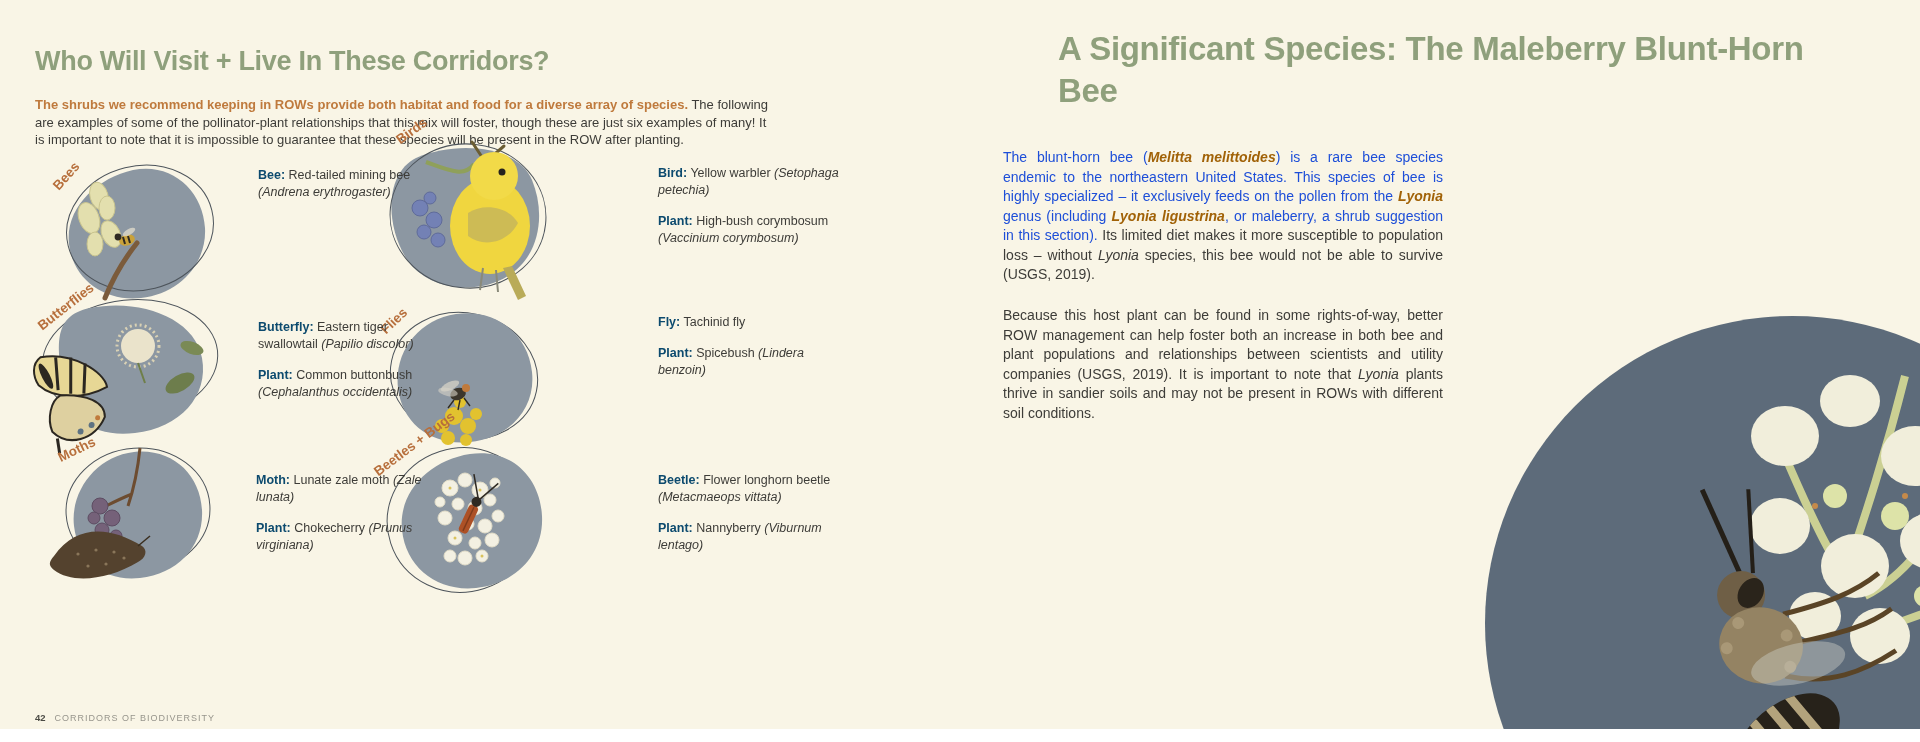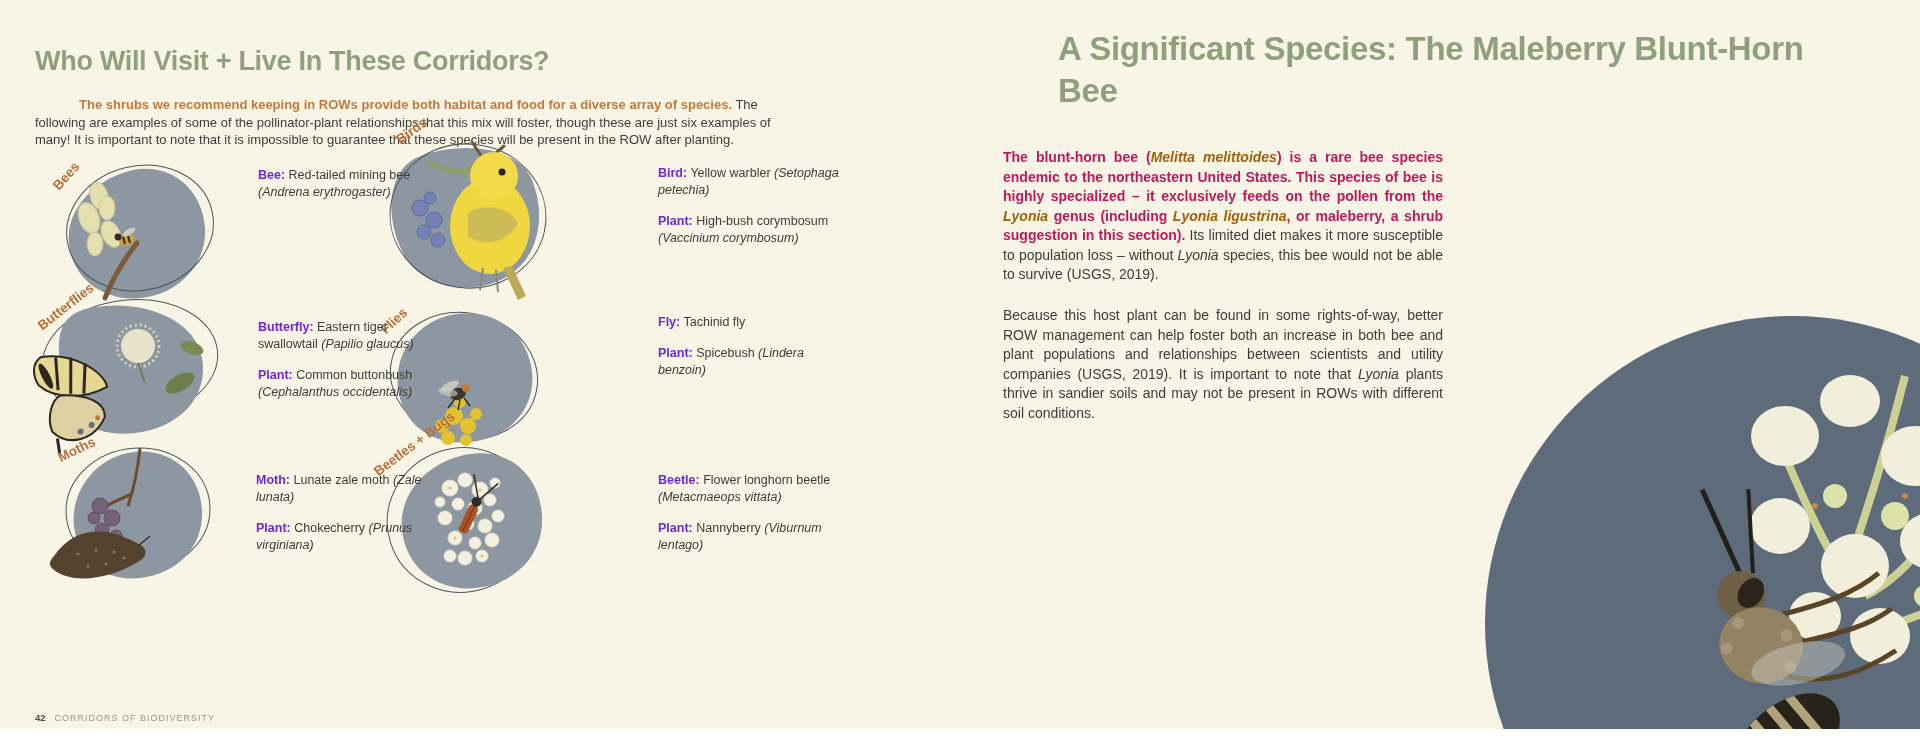--- a/index.html
+++ b/index.html
@@ -16,21 +16,21 @@
   .l-title {
     left:35px; top:30px; width:720px;
     font-size:27px; font-weight:bold; letter-spacing:-0.3px;
     color:#8fa07c;
     margin-top:16px;
   }
   .l-intro {
     left:35px; top:96px; width:738px;
     font-size:13px; line-height:17.5px;
   }
-  .l-intro .lead-bold { color:#bf7a3d; font-weight:bold;margin-left:44px; }
+  .l-intro .lead-bold { color:#bf7a3d; font-weight:bold; }
 
   
   .tile { position:absolute; }
   .tile svg { display:block; width:100%; height:100%; }
   .glabel {
     position:absolute;
     font-size:13.5px; font-weight:bold; color:#b76f3c;
     white-space:nowrap; transform-origin:left bottom;
   }
   .t-bees        { left:45px;  top:148px; width:175px; height:165px; }
@@ -42,21 +42,21 @@
   .t-bees .glabel        { left:16px; top:30px; transform:rotate(-48deg); }
   .t-birds .glabel       { left:34px; top:14px; transform:rotate(-36deg); }
   .t-butterflies .glabel { left:24px; top:30px; transform:rotate(-38deg); }
   .t-flies .glabel       { left:12px; top:24px; transform:rotate(-44deg); }
   .t-moths .glabel       { left:14px; top:12px; transform:rotate(-26deg); }
   .t-beetles .glabel     { left:0px;  top:36px; transform:rotate(-37deg); }
 
   
   .entry { position:absolute; font-size:12.5px; line-height:17px; }
   .entry p { margin:0 0 14px 0; }
-  .entry .lead { color:#6d28d9; font-weight:bold; }
+  .entry .lead { color:#0c4a6e; font-weight:bold; }
   .e1 { left:258px; top:167px; width:182px; }
   .e2 { left:658px; top:165px; width:192px; }
   .e3 { left:258px; top:319px; width:192px; }
   .e4 { left:658px; top:314px; width:192px; }
   .e5 { left:256px; top:472px; width:192px; }
   .e6 { left:658px; top:472px; width:198px; }
 
   .footer { left:35px; top:712px; font-size:9px; color:#97958c; letter-spacing:1px; }
   .footer .pnum { color:#4a4a44; font-weight:bold; letter-spacing:0; margin-right:9px; font-size:9.5px; }
 
@@ -65,21 +65,21 @@
     left:1058px; top:28px; width:900px;
     font-size:33px; line-height:42px; font-weight:bold; letter-spacing:-0.3px;
     color:#8fa07c;
   }
   .r-par {
     left:1003px; width:440px;
     font-size:14px; line-height:19.5px; text-align:justify;
   }
   .r-p1 { top:148px; }
   .r-p2 { top:306px; }
-  .ob  { color:#be185d; font-weight:bold; }
+  .ob  { color:#1d4ed8; font-weight:normal; }
   .obi { color:#a16207; font-weight:bold; font-style:italic; }
   .it  { font-style:italic; }
 
   .big-circle {
     left:1485px; top:316px; width:615px; height:615px;
     border-radius:50%; background:#5d6b7a; overflow:hidden;
   }
   .big-circle svg { display:block; width:100%; height:100%; }
 
   .bottom-strip { left:0; top:729px; width:1920px; height:13px; background:#ffffff; z-index:60; }
@@ -255,21 +255,21 @@
 </div>
 
 <div class="entry e1">
   <p><span class="lead">Bee:</span><span> Red-tailed mining bee </span><i>(Andrena erythrogaster)</i></p>
 </div>
 <div class="entry e2">
   <p><span class="lead">Bird:</span><span> Yellow warbler </span><i>(Setophaga petechia)</i></p>
   <p><span class="lead">Plant:</span><span> High-bush corymbosum </span><i>(Vaccinium corymbosum)</i></p>
 </div>
 <div class="entry e3">
-  <p><span class="lead">Butterfly:</span><span> Eastern tiger swallowtail </span><i>(Papilio glaucus)</i></p>
+  <p><span class="lead">Butterfly:</span><span> Eastern tiger swallowtail </span><i>(Papilio discolor)</i></p>
   <p><span class="lead">Plant:</span><span> Common buttonbush </span><i>(Cephalanthus occidentalis)</i></p>
 </div>
 <div class="entry e4">
   <p><span class="lead">Fly:</span><span> Tachinid fly</span><i></i></p>
   <p><span class="lead">Plant:</span><span> Spicebush </span><i>(Lindera benzoin)</i></p>
 </div>
 <div class="entry e5">
   <p><span class="lead">Moth:</span><span> Lunate zale moth </span><i>(Zale lunata)</i></p>
   <p><span class="lead">Plant:</span><span> Chokecherry </span><i>(Prunus virginiana)</i></p>
 </div>

